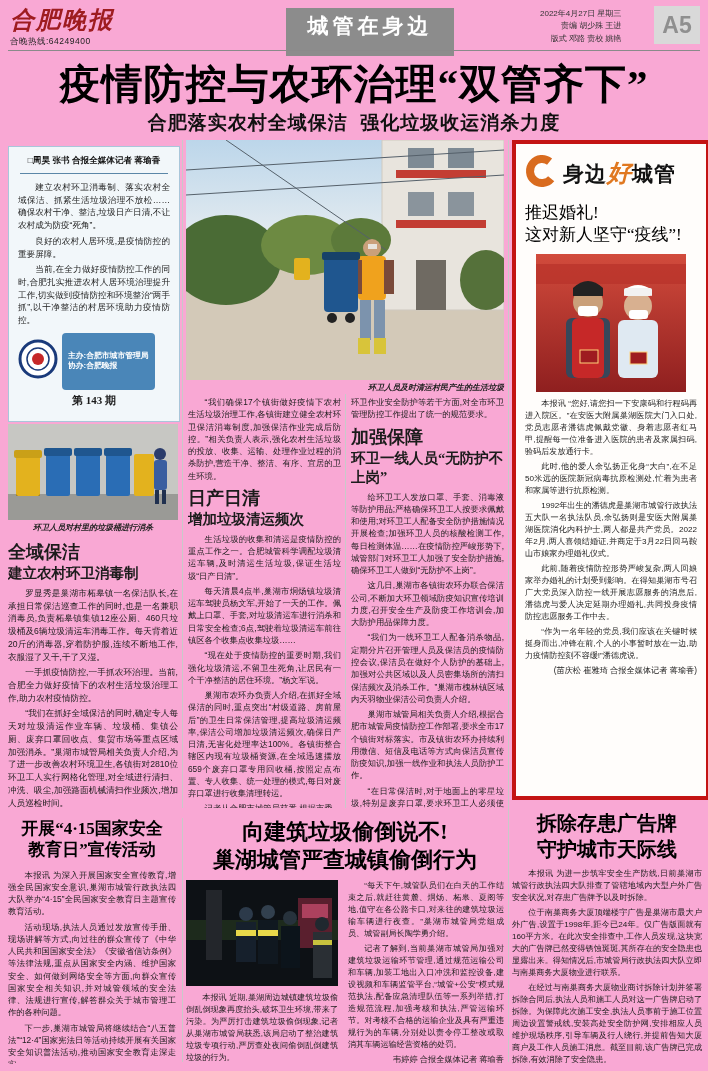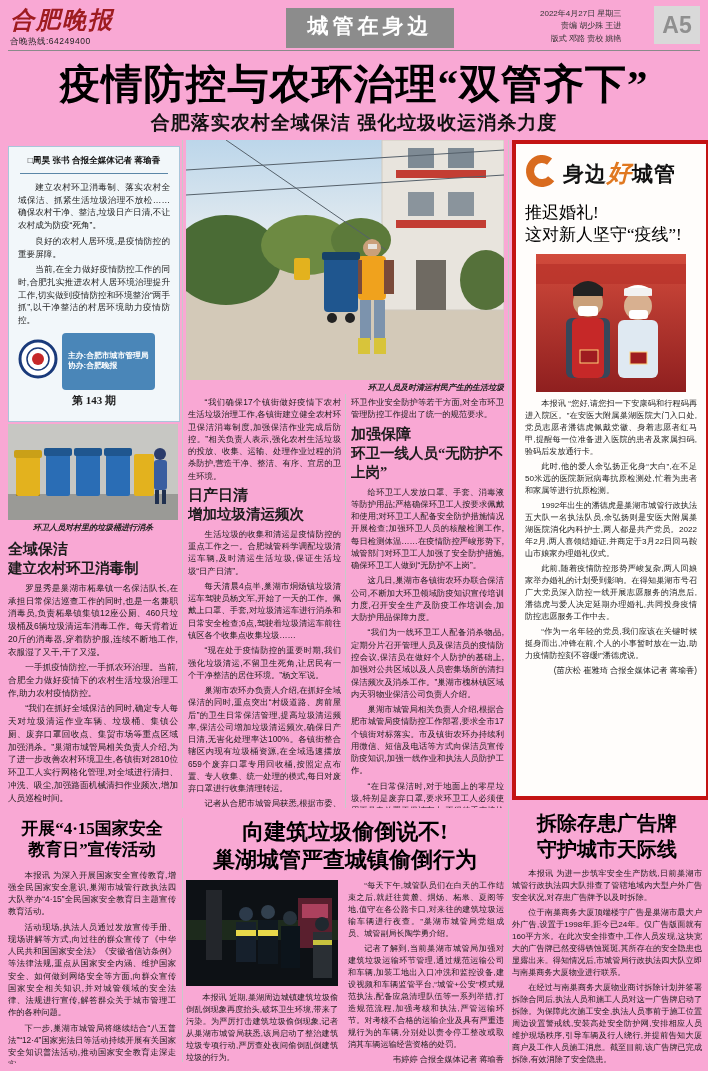--- a/index.html
+++ b/index.html
@@ -13,26 +13,26 @@
   .hotline{font-size:8.5px;color:#222;margin-top:4px;letter-spacing:.5px;}
   .section-banner{background:#8c8c8c;color:#fff;font-weight:bold;font-size:21px;
                   text-align:center;line-height:36px;letter-spacing:4px;}
   .hdr-info{font-size:8px;color:#333;line-height:1.55;text-align:right;}
   .pageno{background:#d9d9d9;color:#8f8f8f;font-weight:bold;font-size:23px;
           text-align:center;line-height:38px;font-family:"Liberation Sans",sans-serif;}
   .hdr-rule{background:#8a8a8a;height:1px;}
   
   .headline{font-family:"Liberation Serif","DejaVu Serif",serif;font-weight:bold;font-size:41px;
             text-align:center;letter-spacing:1px;color:#000;}
-  .subheadline{font-family:Liberation Sans, sans-serif;font-weight:bold;font-size:19px;
+  .subheadline{font-family:Liberation Mono, monospace;font-weight:bold;font-size:19px;
                text-align:center;color:#111;letter-spacing:1px;}
   
   p.b{margin:0 0 3px;text-align:justify;text-indent:2em;line-height:1.48;}
   .fs1{font-size:8.6px;} .fs2{font-size:8.3px;} .fs3{font-size:8.1px;}
-  .kicker{font-family:"Liberation Serif",serif;font-weight:bold;font-size:15px;margin:4px 0 0;}
+  .kicker{font-family:"Liberation Serif",serif;font-weight:bold;font-size:18px;margin:4px 0 0;}
   .sechead{font-family:"Liberation Serif",serif;font-weight:bold;font-size:14.5px;margin:0 0 4px;}
   .caption{font-family:"Liberation Serif",serif;font-style:italic;font-weight:bold;
            font-size:8px;color:#222;}
   .byline{font-size:8.6px;font-weight:bold;text-align:center;color:#111;}
   
   .introbox{border:1px solid #a9c6da;background:#f2f7fa;padding:8px 9px;}
   .intro-rule{height:1px;background:#5b87a8;margin:6px 2px 7px;}
   .ribbon{background:#4a86b8;color:#fff;font-size:7.8px;line-height:1.35;border-radius:4px;
           padding:18px 6px;font-weight:bold;}
   .issue{font-family:"Liberation Serif",serif;font-weight:bold;font-size:11px;text-align:center;margin-top:3px;}
@@ -48,21 +48,21 @@
 </style>
 </head>
 <body>
 
 <div class="page">
 
   <div class="abs" style="left:10px;top:8px;">
     <div class="masthead">合肥晚报</div>
     <div class="hotline">合晚热线:64249400</div>
   </div>
-  <div class="abs section-banner" style="left:286px;top:8px;width:168px;height:40px;">城管在身边</div>
+  <div class="abs section-banner" style="left:286px;top:8px;width:168px;height:48px;">城管在身边</div>
   <div class="abs hdr-info" style="left:540px;top:8px;">
     <div>2022年4月27日 星期三</div>
     <div>责编 胡少殊 王进</div>
     <div>版式 邓路 责校 姚艳</div>
   </div>
   <div class="abs pageno" style="right:8px;top:6px;width:46px;height:38px;">A5</div>
   <div class="abs hdr-rule" style="left:8px;right:8px;top:50px;"></div>
 
   <div class="abs headline" style="left:8px;right:8px;top:57px;">疫情防控与农环治理“双管齐下”</div>
   <div class="abs subheadline" style="left:8px;right:8px;top:110px;">合肥落实农村全域保洁 强化垃圾收运消杀力度</div>

